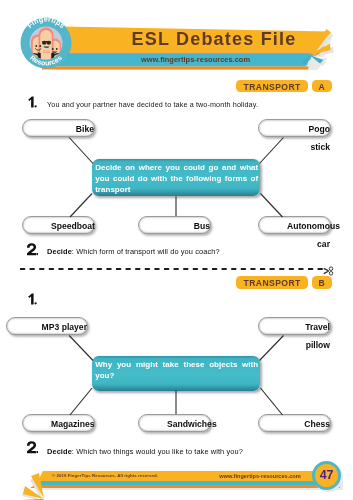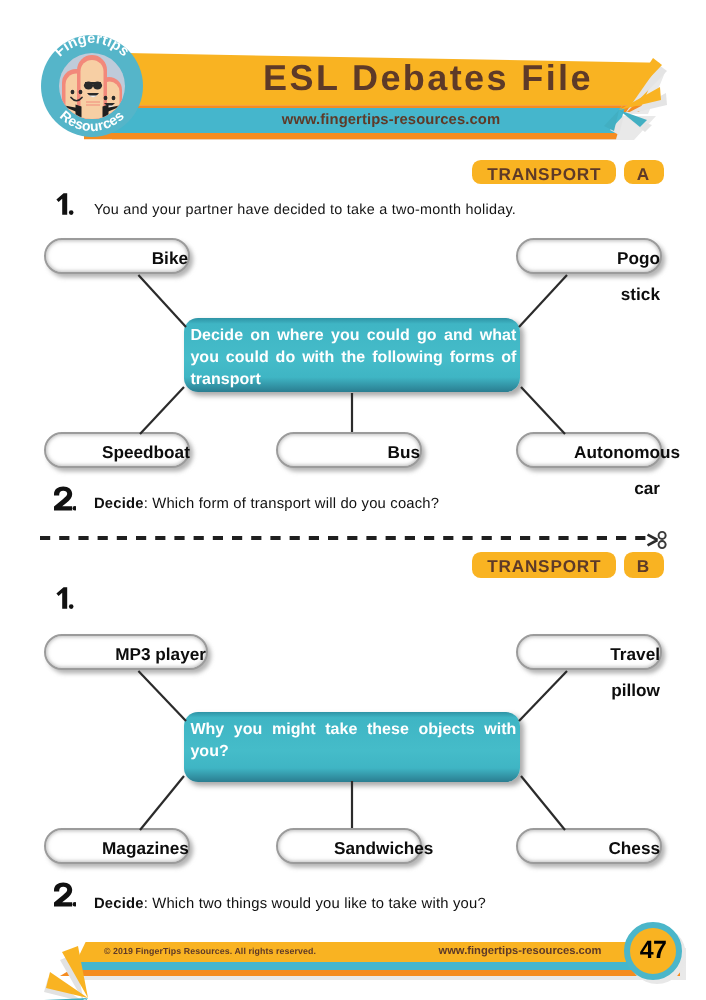--- a/index.html
+++ b/index.html
@@ -57,21 +57,21 @@
      clip-path:polygon(1.6% 0,100% 0,100% 100%,0 100%);}
   .ftr-teal{position:absolute;left:34px;top:481px;width:306px;height:4px;background:#45B6CC;
      clip-path:polygon(1.6% 0,100% 0,100% 100%,0 100%);}
   .ftr-orange2{position:absolute;left:30px;top:485px;width:310px;height:3px;background:#F58C20;
      clip-path:polygon(1.6% 0,100% 0,100% 100%,0 100%);}
   .ftr-copy{position:absolute;left:52px;top:471px;height:10px;line-height:10.5px;color:#5E3A28;font-size:4.4px;font-weight:bold;letter-spacing:0.05px;}
   .ftr-site{position:absolute;left:205px;top:471px;width:110px;height:10px;line-height:10.5px;text-align:center;color:#5E3A28;font-size:5.6px;font-weight:bold;}
   .pagecirc-shadow{position:absolute;left:314px;top:463px;width:29px;height:29px;border-radius:50%;background:#E8E8E8;}
   .pagecirc{position:absolute;left:312px;top:461px;width:29px;height:29px;border-radius:50%;
      background:#F9B322;border:3.6px solid #4BB6C9;box-sizing:border-box;
-     text-align:center;line-height:22px;color:#000000;font-size:12.5px;font-weight:bold;letter-spacing:-0.3px;}
+     text-align:center;line-height:22px;color:#4c1d95;font-size:12.5px;font-weight:bold;letter-spacing:-0.3px;}
   .burst2{position:absolute;left:8px;top:464px;width:56px;height:40px;}
 </style>
 </head>
 <body>
 
 <div class="page">
 
   <div class="hdr">
     <svg class="hdr-svg" viewBox="0 0 353 80" width="353" height="80">
       <g fill="#E9E9E9">
@@ -209,21 +209,21 @@
 
   <div class="qnum" style="left:26px;top:293px;" title="sections.1.number">
       <svg viewBox="0 0 120 130" width="12" height="13">
         <g fill="#111">
           <path d="M22 38 L58 6 L76 6 L76 114 L51 114 L51 34 L33 50 Z"></path>
           <circle cx="96" cy="103" r="11.5"></circle>
         </g>
       </svg>
     </div>
 
-  <div class="nbox" style="left:22px;top:316.5px;width:82px;"><i>MP3 player</i></div>
+  <div class="nbox" style="left:6px;top:316.5px;width:82px;"><i>MP3 player</i></div>
   <div class="nbox" style="left:258px;top:316.5px;width:73px;"><i>Travel pillow</i></div>
   <div class="cbox" style="left:92px;top:356px;width:168px;height:34.5px;"><span>Why you might take these objects with you?</span></div>
   <div class="nbox" style="left:22px;top:414px;width:73px;"><i>Magazines</i></div>
   <div class="nbox" style="left:138px;top:414px;width:73px;"><i>Sandwiches</i></div>
   <div class="nbox" style="left:258px;top:414px;width:73px;"><i>Chess</i></div>
 
   <div class="dnum" style="left:26px;top:441px;" title="sections.1.q_number">
       <svg viewBox="0 0 120 130" width="12" height="13">
         <g fill="#111">
           <path d="M10 40 C10 16 30 2 56 2 C83 2 101 17 101 40 C101 58 90 70 70 86 L51 101 L101 101 L101 122 L10 122 L10 102 L54 66 C68 54 76 47 76 39 C76 30 68 24 56 24 C44 24 36 32 36 44 L36 48 L10 48 Z"></path>

